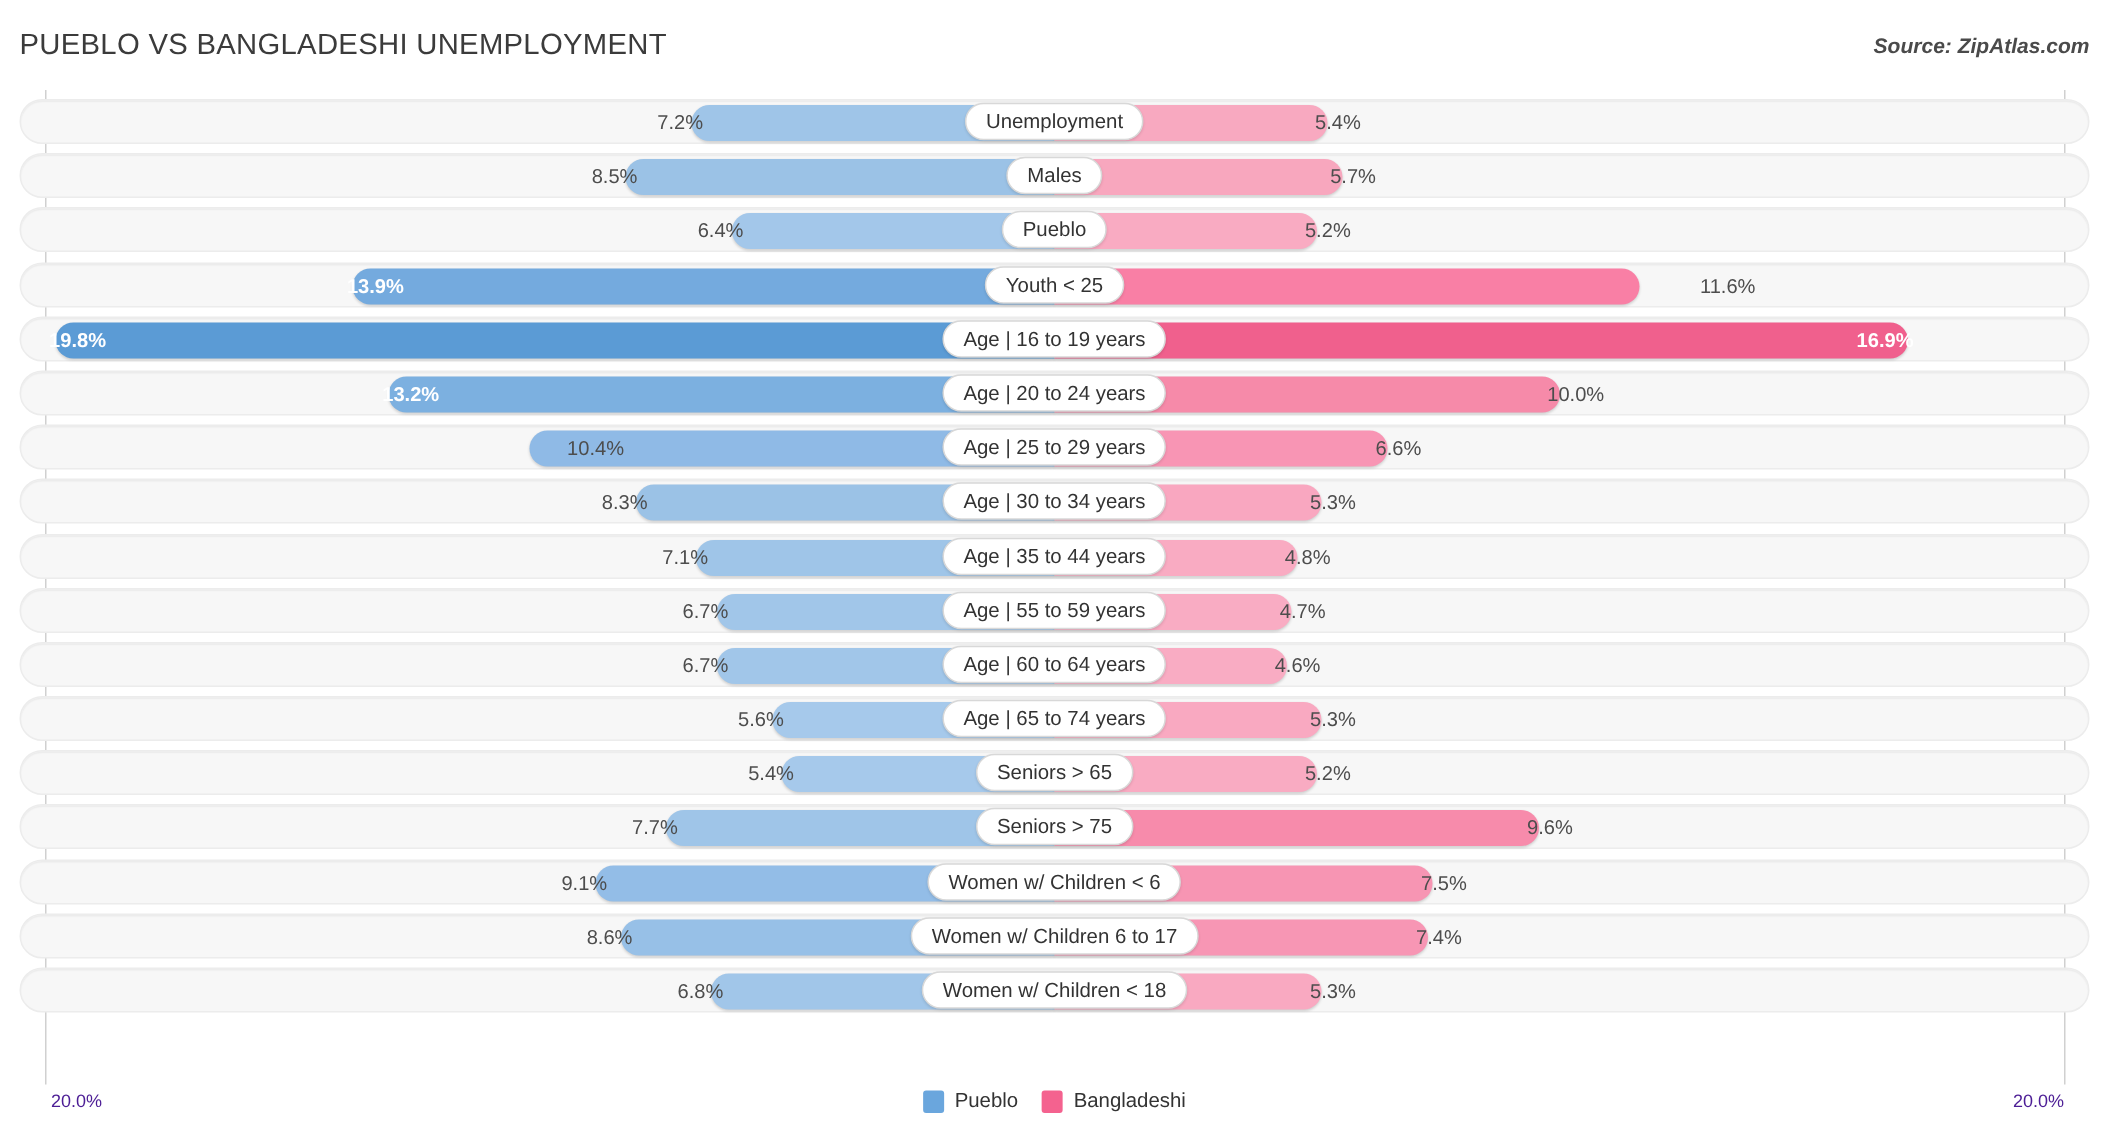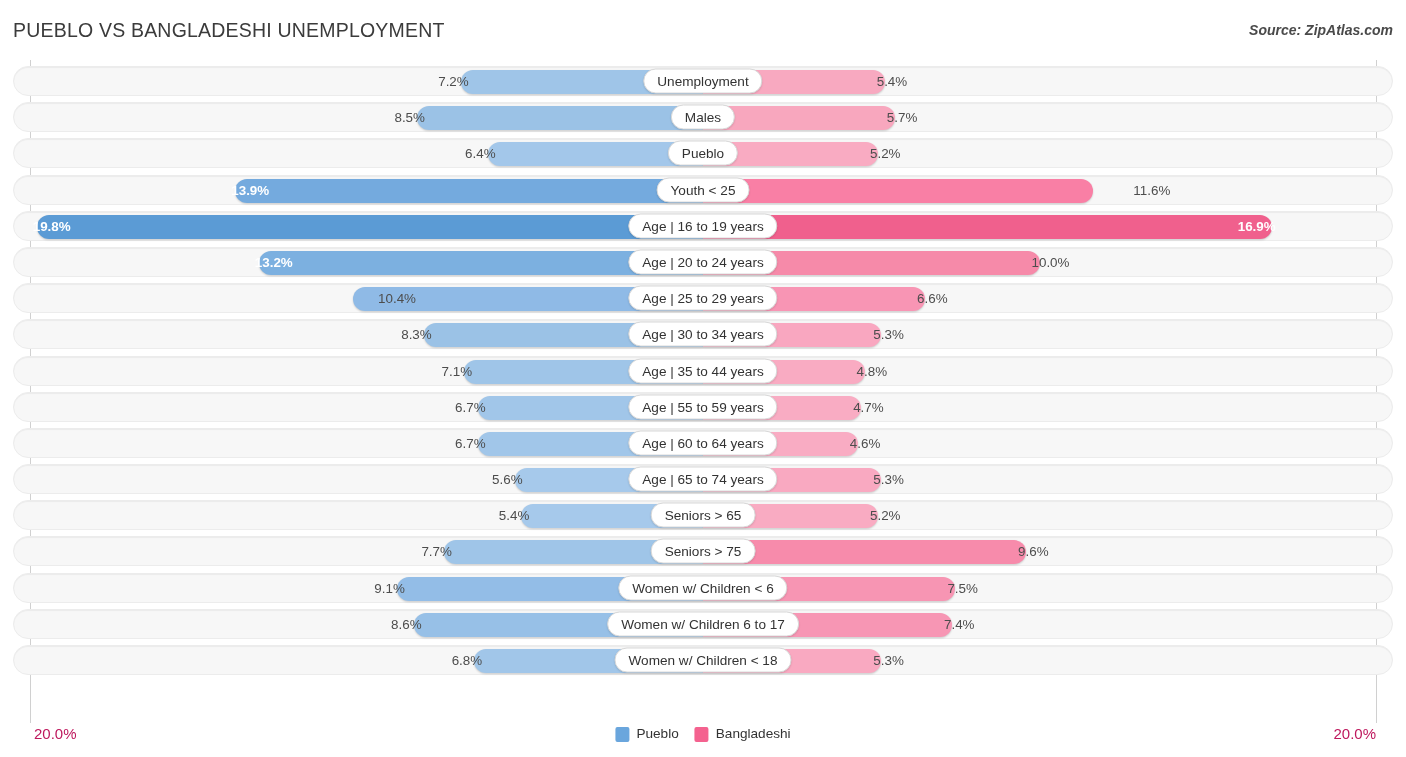--- a/index.html
+++ b/index.html
@@ -106,22 +106,22 @@
   }
 
   .footer {
     position: absolute;
     left: 0; top: 722px;
     width: 1406px; height: 24px;
   }
   .axis-label {
     position: absolute;
     top: 0;
-    font-size: 15px;
-    color: #be185d;
+    font-size: 12px;
+    color: #4c1d95;
     line-height: 24px;
   }
   .axis-label.left  { left: 34px; }
   .axis-label.right { right: 30px; }
 
   .legend {
     position: absolute;
     left: 50%; top: 0;
     transform: translateX(-50%);
     display: flex;

